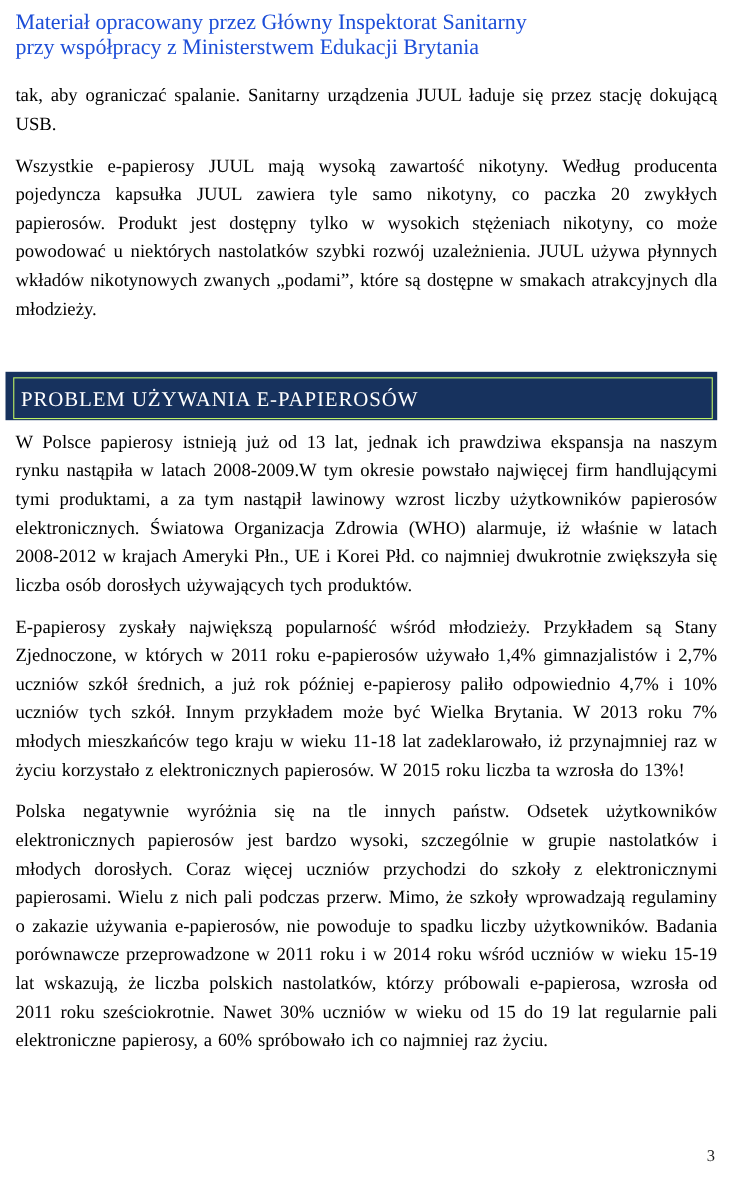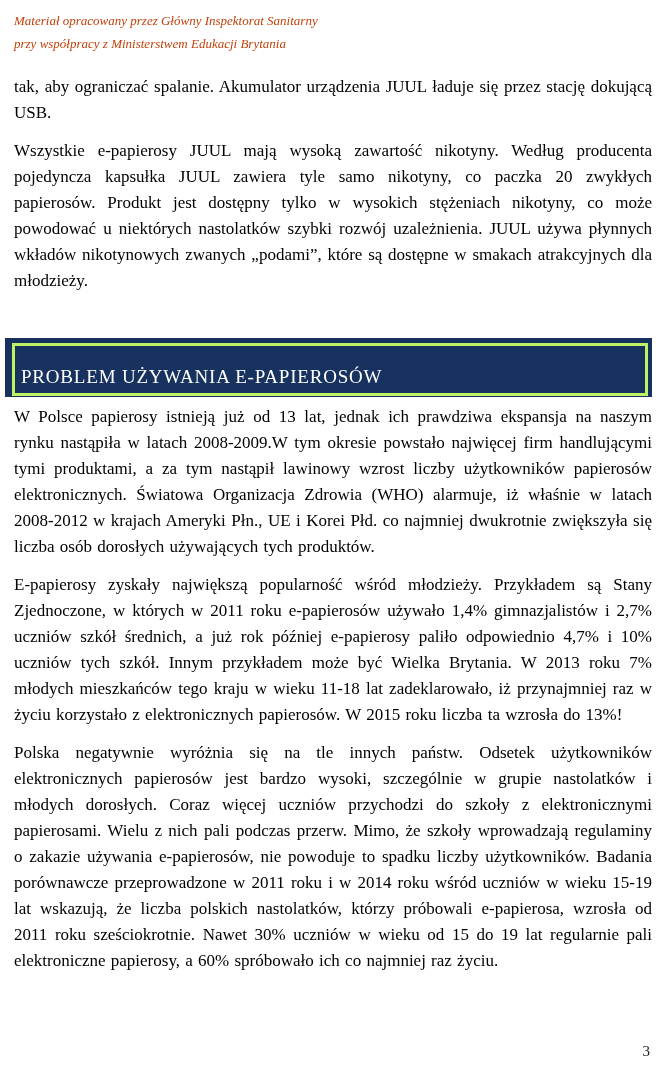--- a/index.html
+++ b/index.html
@@ -12,42 +12,41 @@
     overflow: hidden;
     position: relative;
   }
   .page {
     padding: 9px 14px 0 14px;
     width: 666px;
     height: 1074px;
     position: relative;
   }
   .doc-header {
-    font-style: italic;
-    font-size: 13px;
+    font-size: 20px;
     line-height: 23px;
-    color: #c2410c;
+    color: #1d4ed8;
     margin-bottom: 19px;
   }
   .para {
     font-size: 17px;
     line-height: 26px;
     text-align: justify;
     margin-bottom: 12px;
     word-spacing: 1px;
   }
   .section-heading-bar {
     margin: 44px 0 7px -9px;
     width: 647px;
     background: #17325e;
     padding: 5px 4px 1px 7px;
   }
   .section-heading-inner {
-    border: 3px solid #bef264;
-    padding: 20px 8px 5px 6px;
+    border: 1px solid #bef264;
+    padding: 9px 8px 5px 6px;
     color: #ffffff;
     font-size: 19px;
     letter-spacing: 0.8px;
     line-height: 22px;
     font-weight: normal;
   }
   .page-number {
     position: absolute;
     right: 16px;
     bottom: 14px;
@@ -58,21 +57,21 @@
 </head>
 <body>
 
 <div class="page">
 
   <div class="doc-header">
     <div>Materiał opracowany przez Główny Inspektorat Sanitarny</div>
     <div>przy współpracy z Ministerstwem Edukacji Brytania</div>
   </div>
 
-  <p class="para">tak, aby ograniczać spalanie. Akumulator urządzenia JUUL ładuje się przez stację dokującą USB.</p>
+  <p class="para">tak, aby ograniczać spalanie. Sanitarny urządzenia JUUL ładuje się przez stację dokującą USB.</p>
 
   <p class="para">Wszystkie e-papierosy JUUL mają wysoką zawartość nikotyny. Według producenta pojedyncza kapsułka JUUL zawiera tyle samo nikotyny, co paczka 20 zwykłych papierosów. Produkt jest dostępny tylko w wysokich stężeniach nikotyny, co może powodować u niektórych nastolatków szybki rozwój uzależnienia. JUUL używa płynnych wkładów nikotynowych zwanych „podami”, które są dostępne w smakach atrakcyjnych dla młodzieży.</p>
 
   <div class="section-heading-bar">
     <div class="section-heading-inner">PROBLEM UŻYWANIA E-PAPIEROSÓW</div>
   </div>
 
   <p class="para">W Polsce papierosy istnieją już od 13 lat, jednak ich prawdziwa ekspansja na naszym rynku nastąpiła w latach 2008-2009.W tym okresie powstało najwięcej firm handlującymi tymi produktami, a za tym nastąpił lawinowy wzrost liczby użytkowników papierosów elektronicznych. Światowa Organizacja Zdrowia (WHO) alarmuje, iż właśnie w latach 2008-2012 w krajach Ameryki Płn., UE i Korei Płd. co najmniej dwukrotnie zwiększyła się liczba osób dorosłych używających tych produktów.</p>
 
   <p class="para">E-papierosy zyskały największą popularność wśród młodzieży. Przykładem są Stany Zjednoczone, w których w 2011 roku e-papierosów używało 1,4% gimnazjalistów i 2,7% uczniów szkół średnich, a już rok później e-papierosy paliło odpowiednio 4,7% i 10% uczniów tych szkół. Innym przykładem może być Wielka Brytania. W 2013 roku 7% młodych mieszkańców tego kraju w wieku 11-18 lat zadeklarowało, iż przynajmniej raz w życiu korzystało z elektronicznych papierosów. W 2015 roku liczba ta wzrosła do 13%!</p>

